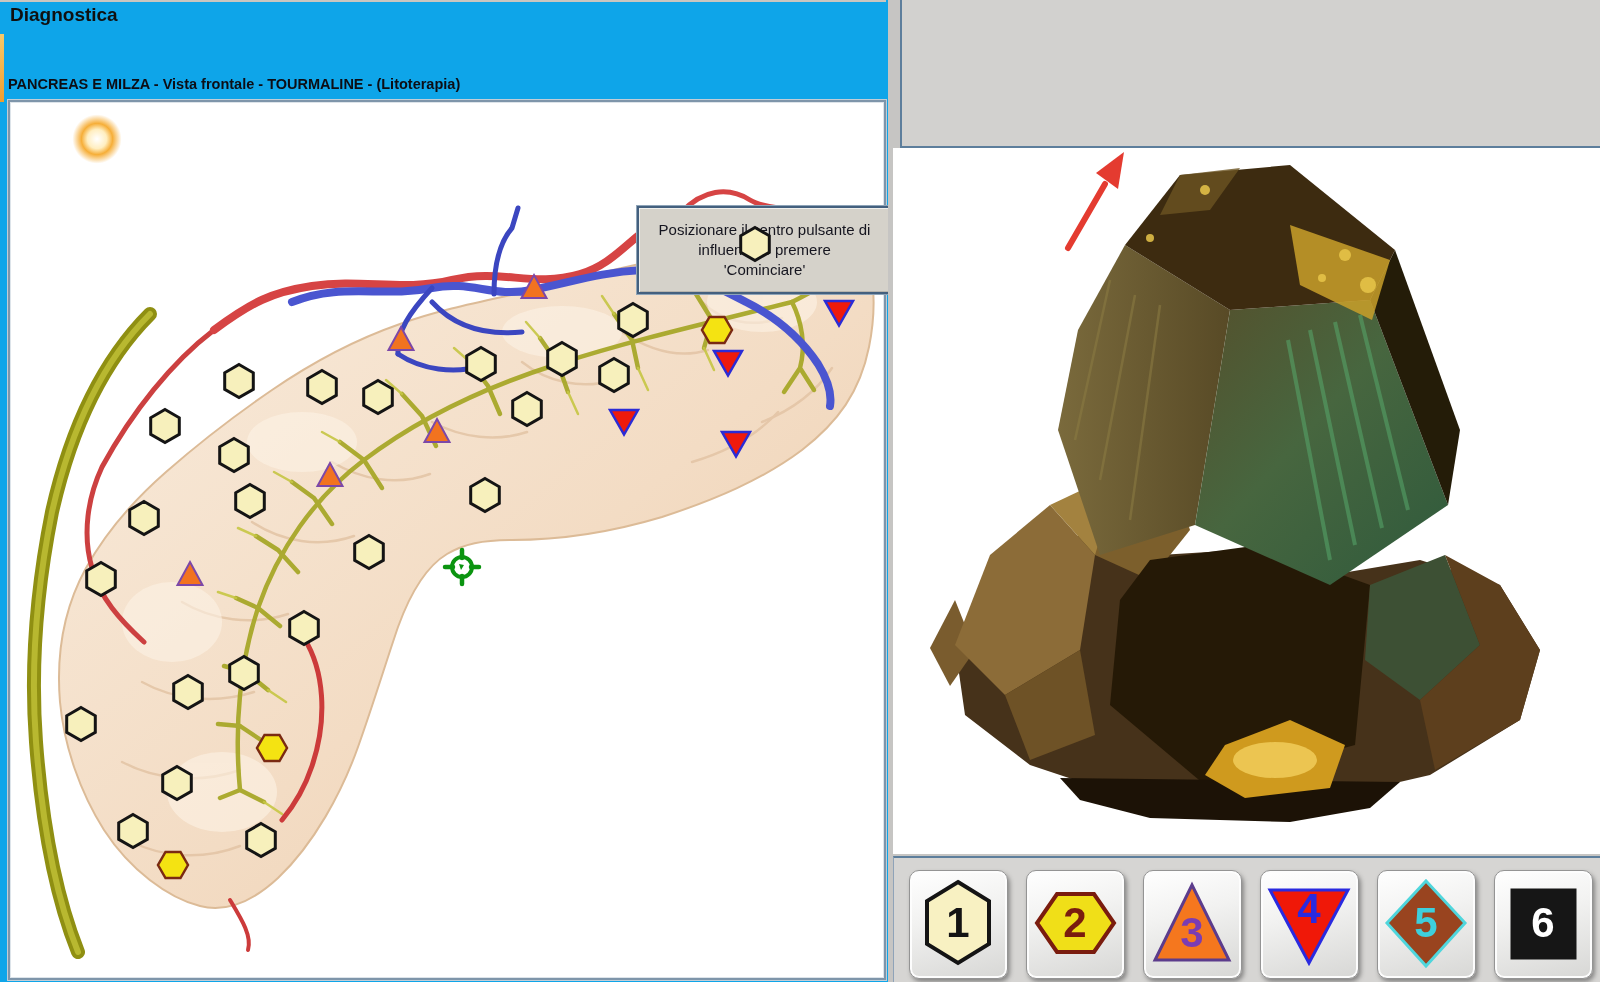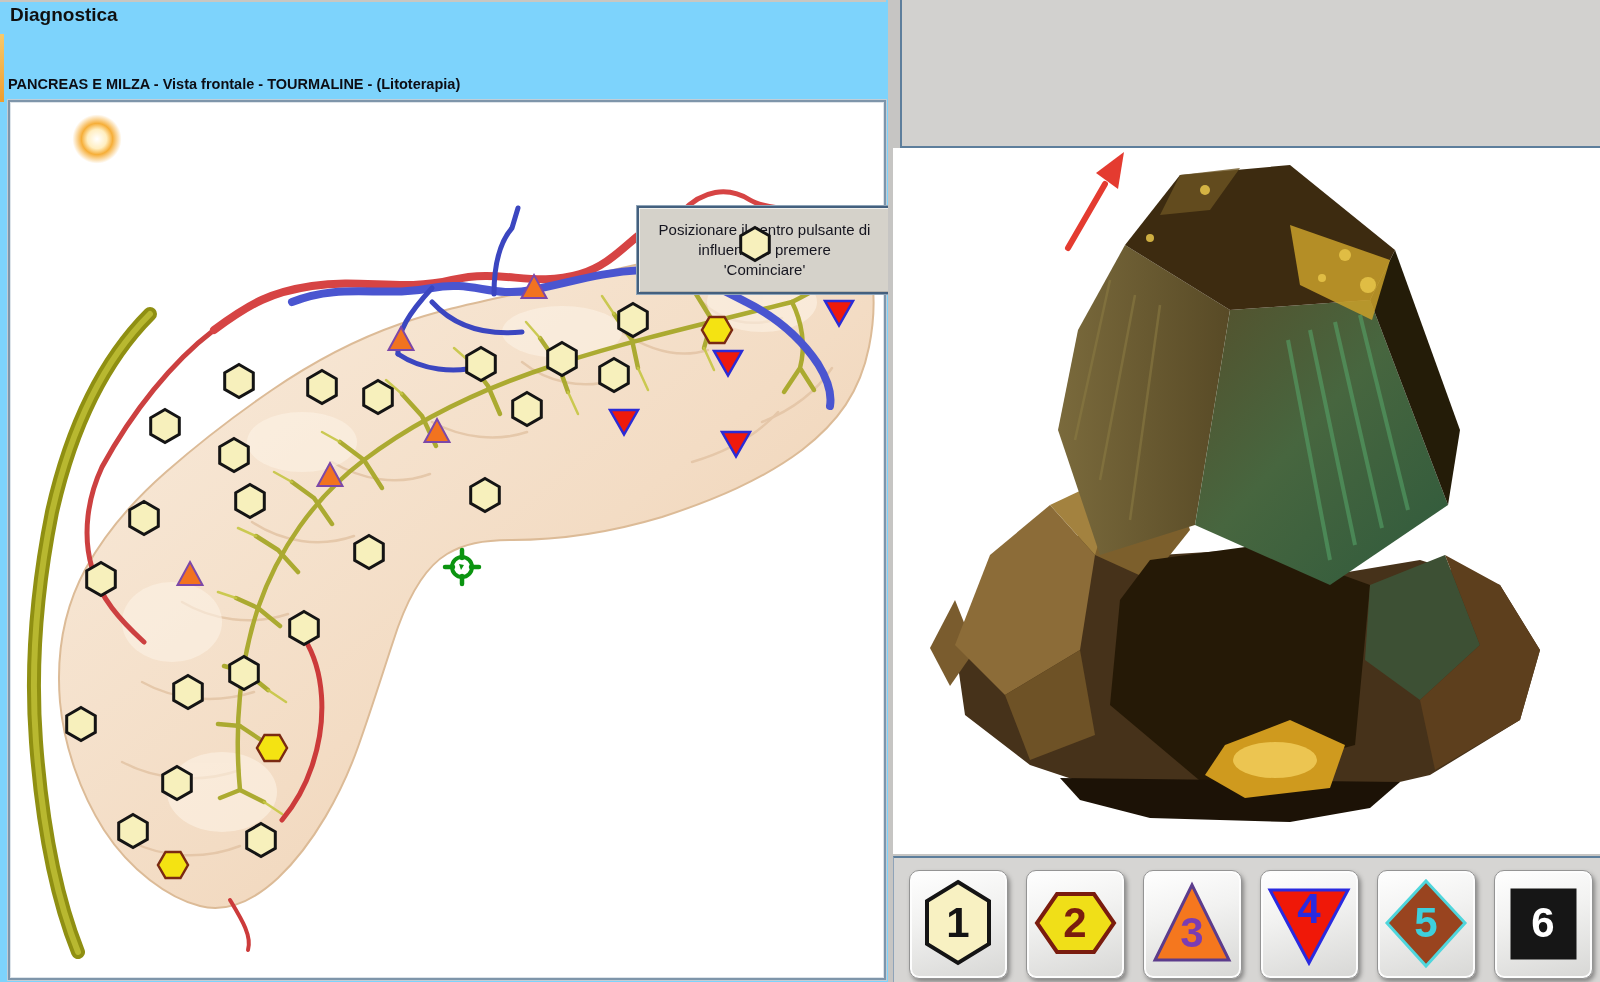--- a/index.html
+++ b/index.html
@@ -1,17 +1,17 @@
 <!DOCTYPE html>
 <html><head>
 <meta charset="utf-8">
 <style>
   html,body{margin:0;padding:0;background:#9a9a9a;}
   #root{position:relative;width:1600px;height:982px;overflow:hidden;
-        background:#7dd3fc;font-family:"Liberation Sans",sans-serif;
+        background:#0ea5e9;font-family:"Liberation Sans",sans-serif;
         -webkit-font-smoothing:antialiased;}
   
   #title{position:absolute;left:10px;top:4px;font-size:19px;font-weight:bold;color:#101010;}
   #subtitle{position:absolute;left:8px;top:76px;font-size:14.5px;font-weight:bold;color:#0d0d14;}
   #accent-stripe{position:absolute;left:0;top:34px;width:4px;height:68px;
         background:linear-gradient(#f7c96a,#ef9d2e);}
   #top-edge{position:absolute;left:0;top:0;width:886px;height:2px;background:#c9c6c0;}
   
   #canvas{position:absolute;left:8px;top:100px;width:874px;height:876px;background:#ffffff;
         border:2px solid #7e95aa;box-shadow:0 0 0 1px #c2cdd6, inset 0 0 0 1px #dde4ea;}

